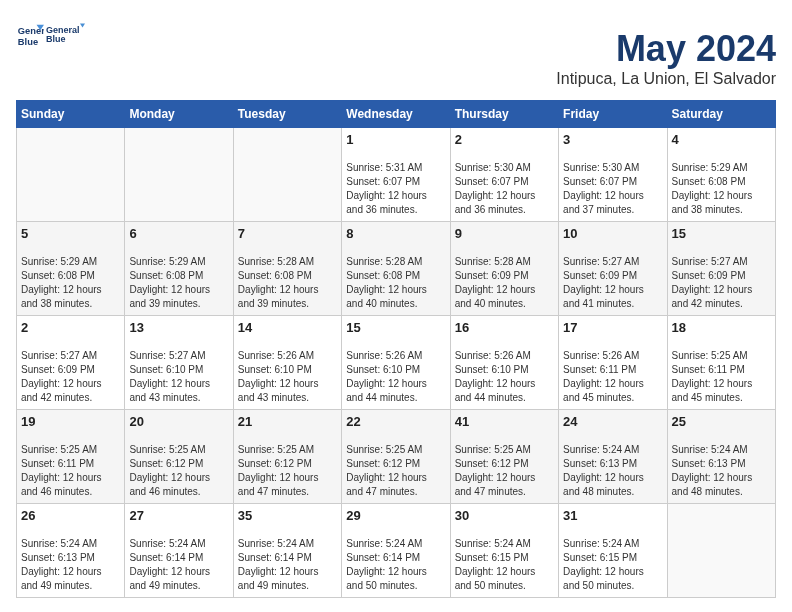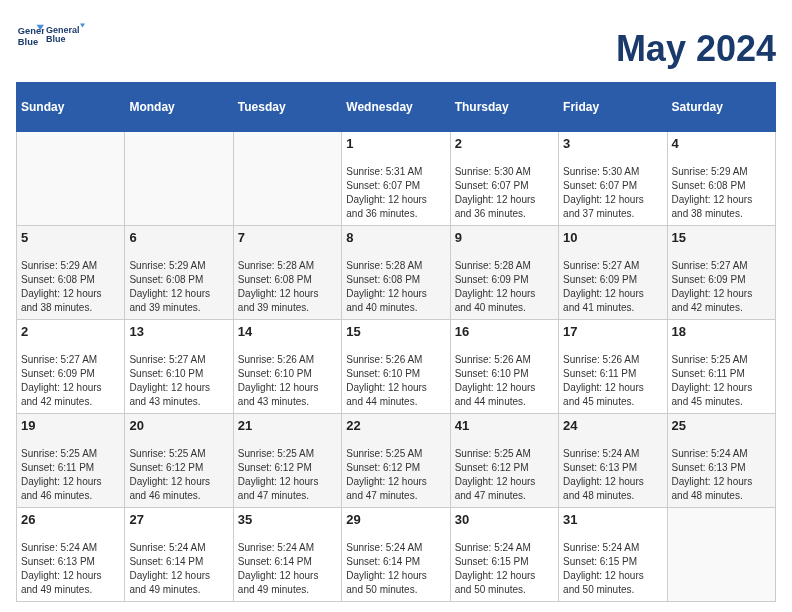--- a/index.html
+++ b/index.html
@@ -41,21 +41,21 @@
     table {
       width: 100%;
       border-collapse: collapse;
       table-layout: fixed;
     }
     thead tr th {
       background-color: #2a5caa;
       color: #fff;
       font-size: 12px;
       font-weight: bold;
-      padding: 17px 4px;
+      padding: 6px 4px;
       text-align: left;
       border: 1px solid #2a5caa;
     }
     tbody tr td {
       border: 1px solid #ccc;
       vertical-align: top;
       padding: 4px 4px;
       font-size: 10.5px;
       color: #222;
       height: 80px;
@@ -96,20 +96,21 @@
         <svg width="40" height="38" viewBox="0 0 80 50">
           <text x="0" y="20" font-size="18" font-weight="bold" fill="#1a3a6b">General</text>
           <text x="0" y="38" font-size="18" font-weight="bold" fill="#1a3a6b">Blue</text>
           <polygon points="68,2 78,2 73,10" fill="#4a8fd4"></polygon>
         </svg>
       </div>
     </div>
   </div>
   <div class="title-area">
     <div class="month-title">May 2024</div>
+    <div class="location-title">Intipuca, La Union, El Salvador</div>
   </div>
 </div>
 
 <table>
   <thead>
     <tr id="dow-header">
         <th>Sunday</th>
         <th>Monday</th>
         <th>Tuesday</th>
         <th>Wednesday</th>

